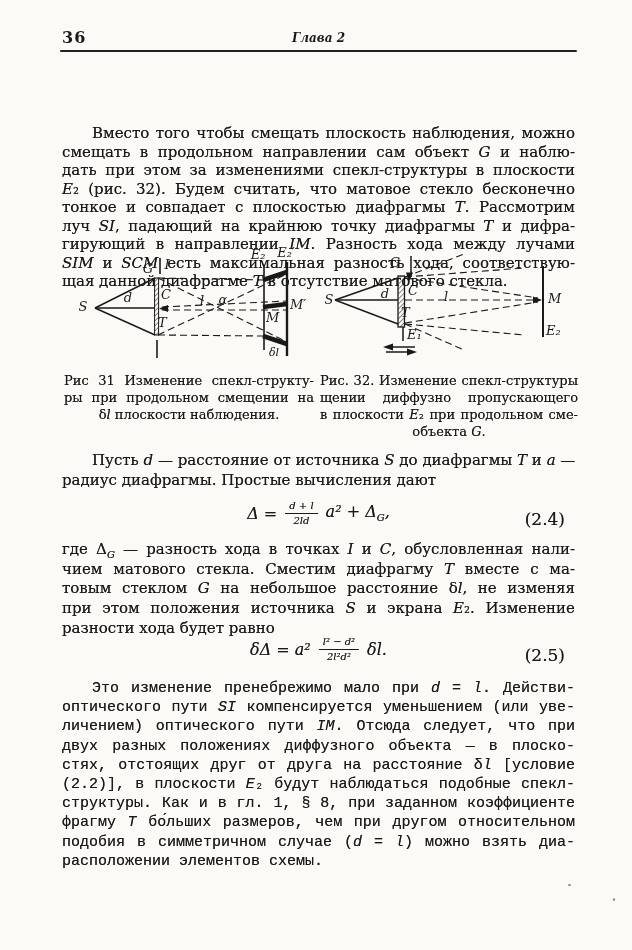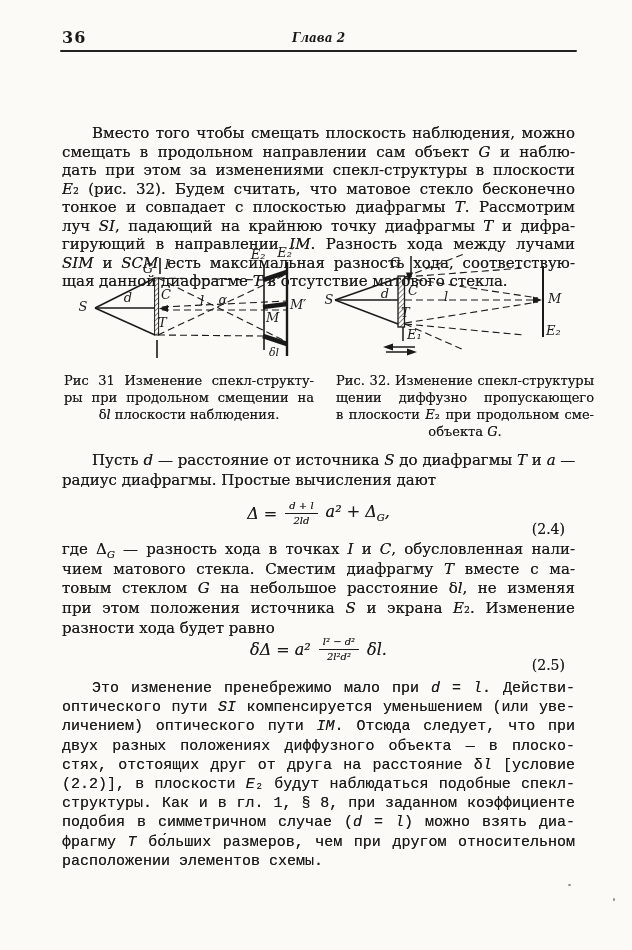--- a/index.html
+++ b/index.html
@@ -23,29 +23,29 @@
   .para.indent .line:first-child{text-indent:30px;}
   .p1{top:80px;margin-top:44px;} .p1 .line{height:18.5px;line-height:18.5px;}
   .p2{top:450px;} .p2 .line{height:20px;line-height:20px;}
   .p3{top:540px;} .p3 .line{height:19.7px;line-height:19.7px;}
   .p4{top:679px;font-family:Liberation Mono, monospace;} .p4 .line{height:19.2px;line-height:19.2px;}
   
   .caption{position:absolute;font-size:13px;text-shadow:0 0 .3px rgba(0,0,0,.6);}
   .caption .line{text-align:justify;text-align-last:justify;white-space:nowrap;overflow:hidden;height:17px;line-height:17px;}
   .caption .line:last-child{text-align-last:center;}
   .cap31{top:372px;left:64px;width:250px;}
-  .cap32{top:372px;left:336px;width:258px;}
+  .cap32{top:372px;left:320px;width:258px;}
   
   .equation{position:absolute;left:62px;width:513px;height:42px;display:flex;align-items:center;justify-content:center;font-size:16px;font-style:italic;text-shadow:0 0 .3px rgba(0,0,0,.6);}
   .eq24{top:492px;} .eq25{top:628px;}
   .eq-body{display:inline-flex;align-items:center;gap:6px;}
   .frac{display:inline-block;text-align:center;line-height:1.1;font-size:10px;margin:0 2px;}
   .frac .num{display:block;border-bottom:1.3px solid var(--ink);padding:0 4px 1.5px;}
   .frac .den{display:block;padding-top:1.5px;}
-  .eq-number{position:absolute;right:10px;top:16px;height:42px;line-height:42px;font-style:normal;font-size:14px;}
+  .eq-number{position:absolute;right:10px;top:6px;height:42px;line-height:42px;font-style:normal;font-size:17px;}
   sub{font-size:10px;}
   
   .figrow{position:absolute;top:246px;left:0;width:632px;height:122px;}
   .fig31{position:absolute;left:56px;top:0;}
   .fig32{position:absolute;left:322px;top:0;}
   svg{overflow:visible;}
   svg text{font-family:"DejaVu Serif",serif;font-style:italic;font-size:13px;fill:var(--ink);}
   svg .small{font-size:11px;}
   .speck{position:absolute;background:#8a8a84;border-radius:50%;}
   .speck.s1{left:568px;top:884px;width:3px;height:2px;}
@@ -217,20 +217,20 @@
   </div>
 
   <div class="para indent p4">
       <div class="line">Это изменение пренебрежимо мало при <i>d</i> = <i>l</i>. Действи-</div>
       <div class="line">оптического пути <i>SI</i> компенсируется уменьшением (или уве-</div>
       <div class="line">личением) оптического пути <i>IM</i>. Отсюда следует, что при</div>
       <div class="line">двух разных положениях диффузного объекта — в плоско-</div>
       <div class="line">стях, отстоящих друг от друга на расстояние δ<i>l</i> [условие</div>
       <div class="line">(2.2)], в плоскости <i>E</i>₂ будут наблюдаться подобные спекл-</div>
       <div class="line">структуры. Как и в гл. 1, § 8, при заданном коэффициенте</div>
+      <div class="line">фрагму <i>T</i> бо́льших размеров, чем при другом относительном</div>
       <div class="line">подобия в симметричном случае (<i>d</i> = <i>l</i>) можно взять диа-</div>
-      <div class="line">фрагму <i>T</i> бо́льших размеров, чем при другом относительном</div>
       <div class="line">расположении элементов схемы.</div>
     </div>
 
   <div class="speck s1"></div>
   <div class="speck s2"></div>
 </div>
 
 </body></html>

